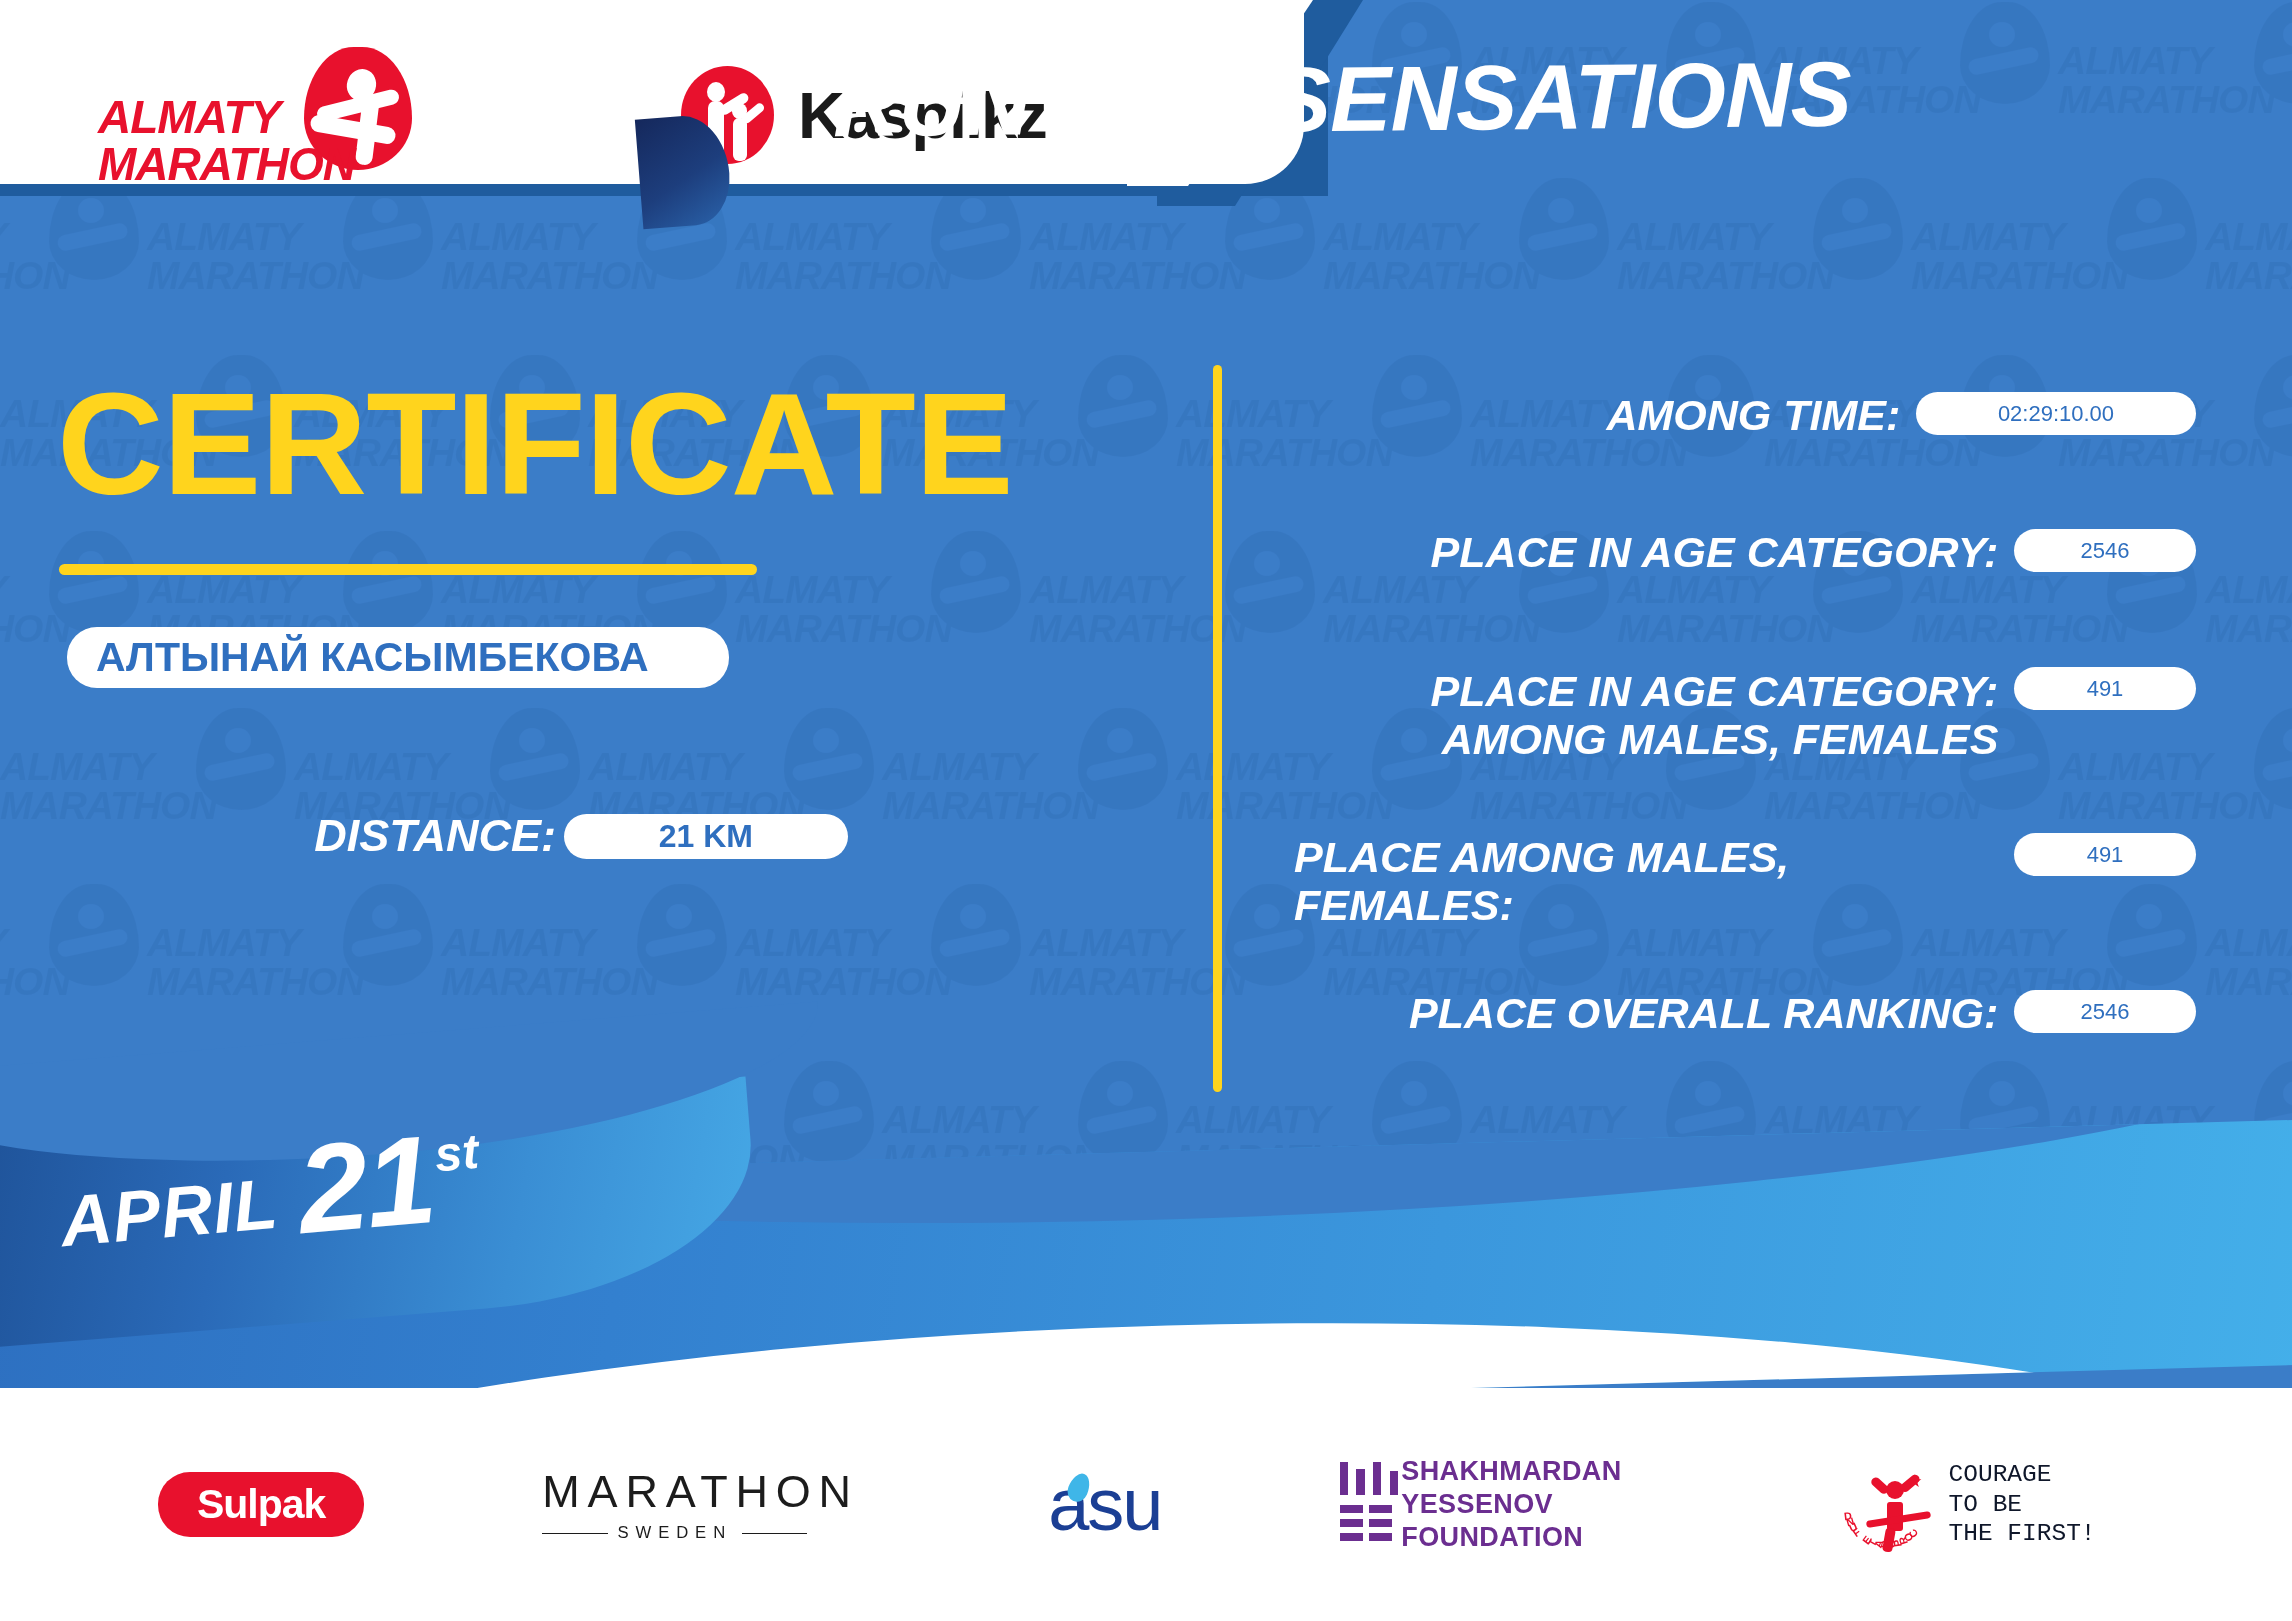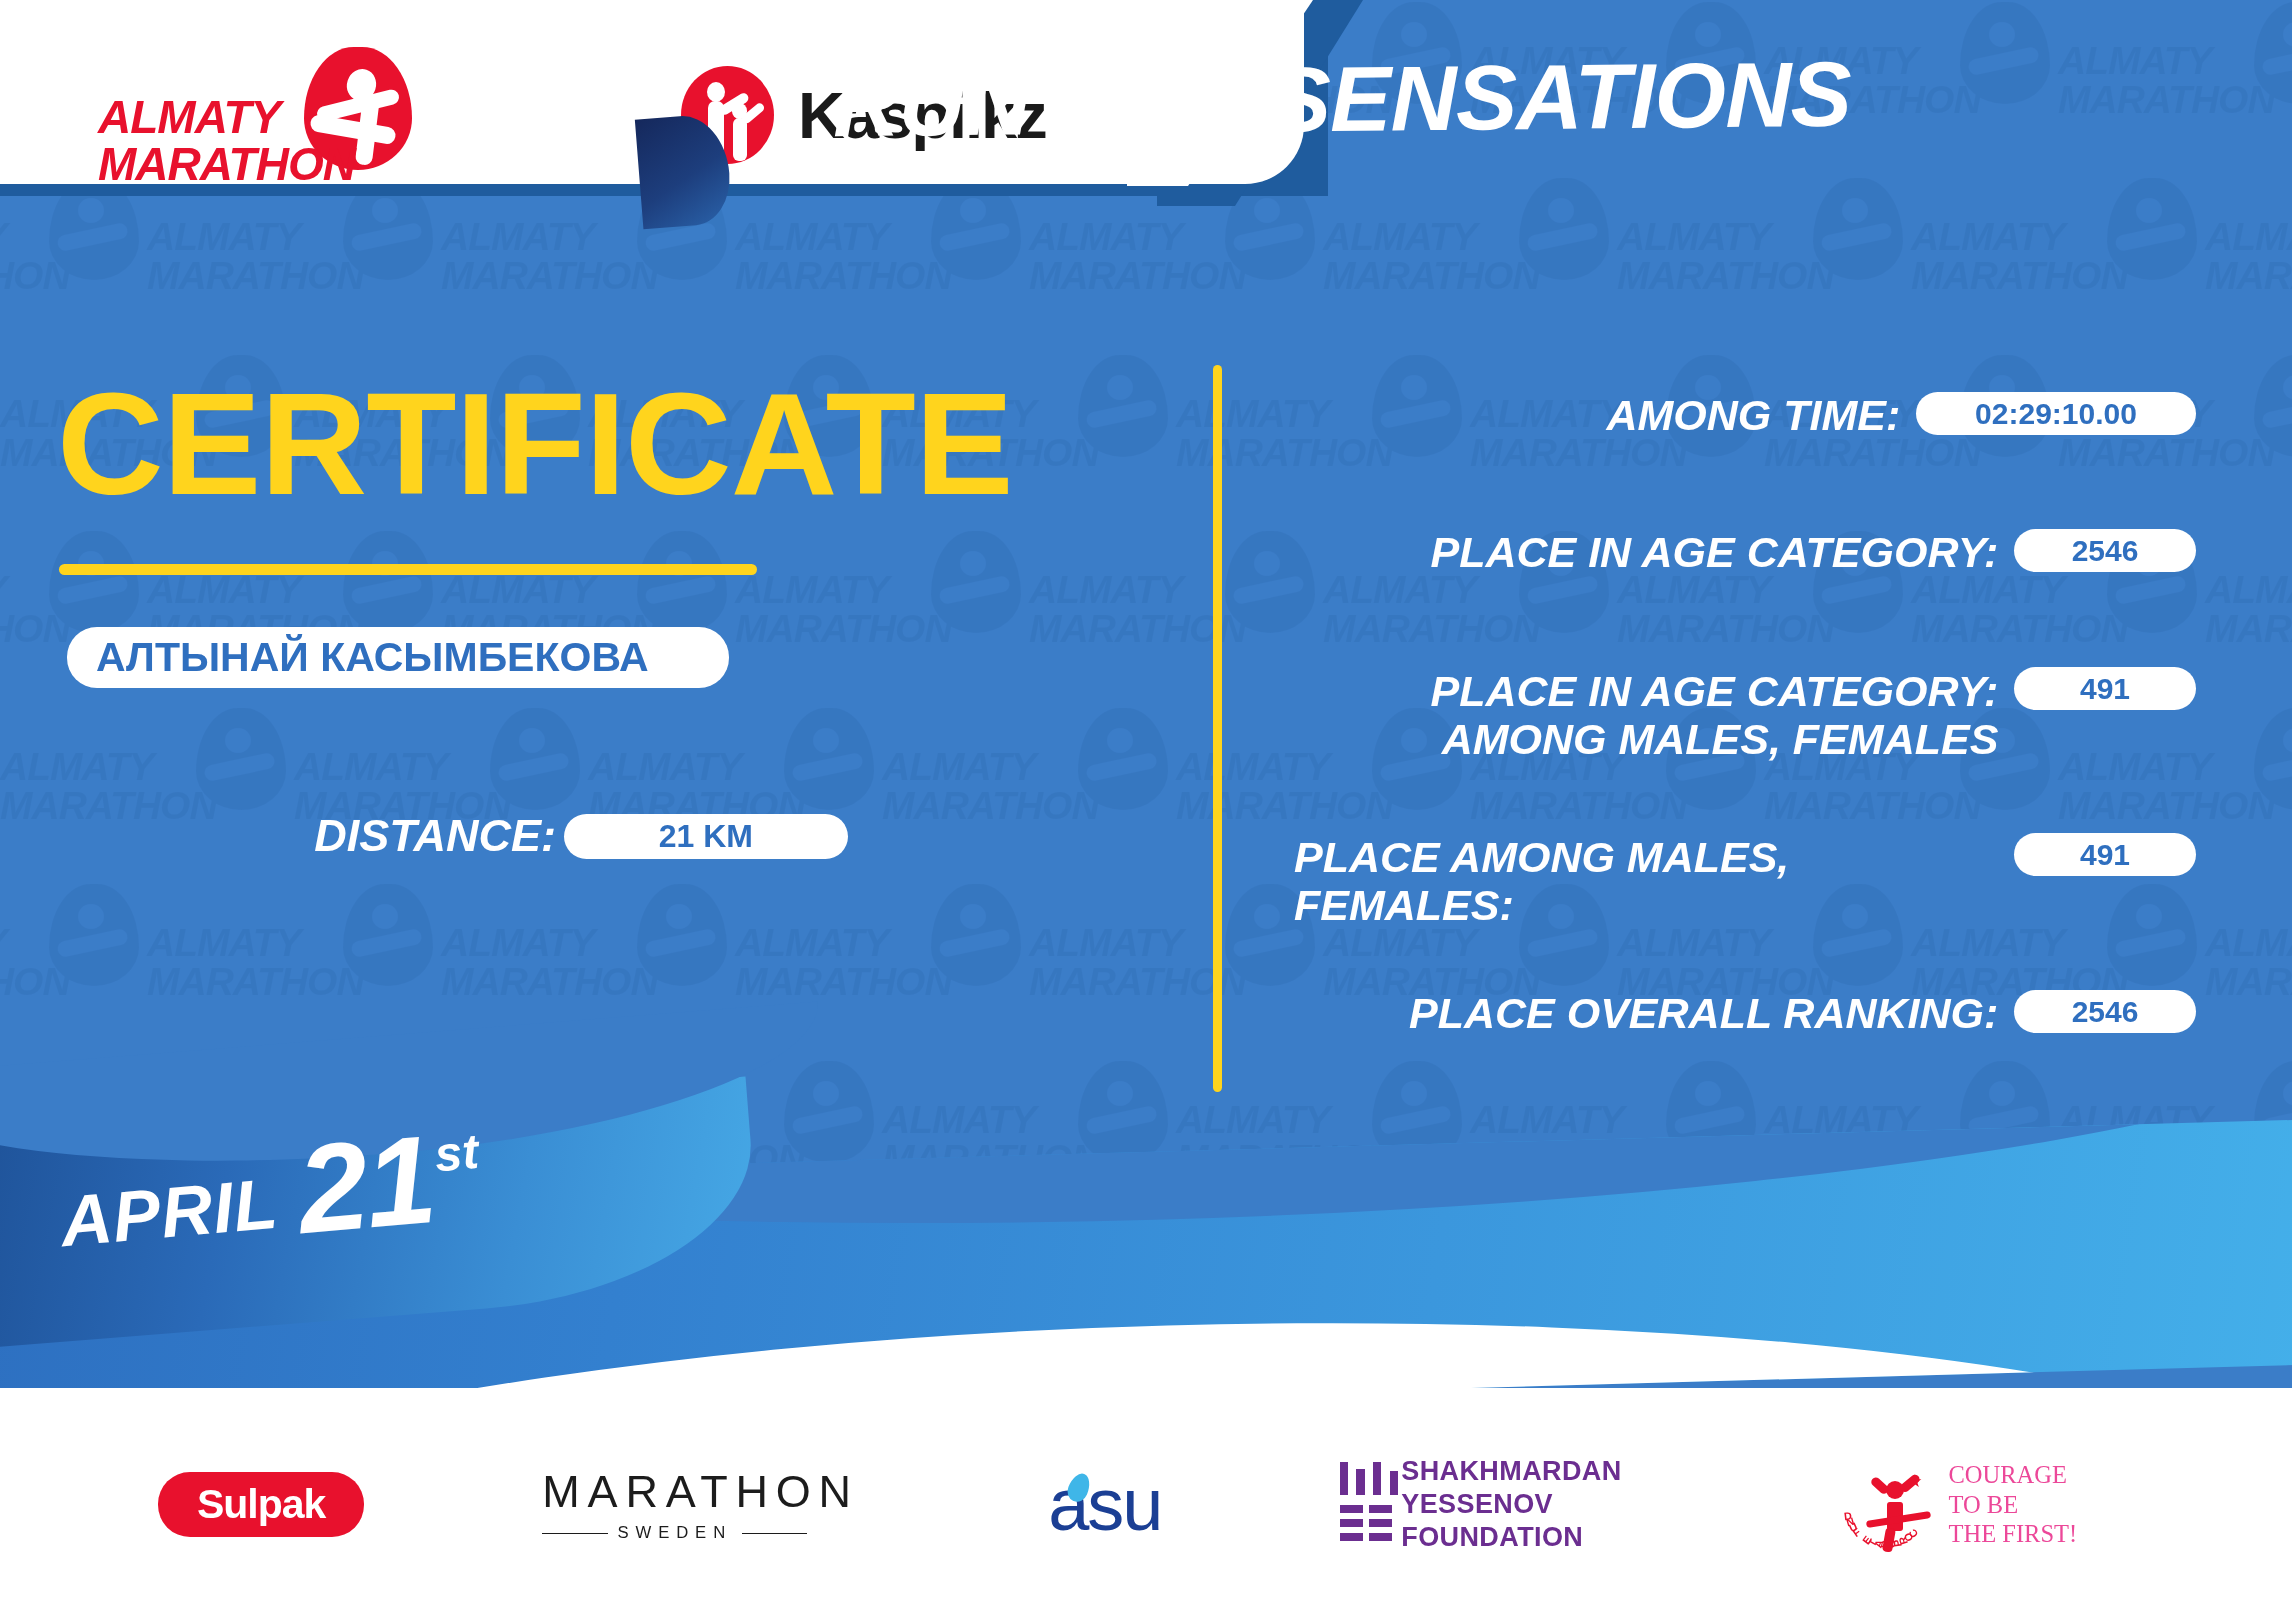--- a/index.html
+++ b/index.html
@@ -226,21 +226,21 @@
     font-family:"Liberation Sans",sans-serif;
     white-space:pre-line;
   }
   .stat .s-pill{
     height:43px;width:182px;flex:0 0 auto;
     background:#ffffff;border-radius:21.6px;
     display:flex;align-items:center;justify-content:center;
     margin-left:15.7px;
   }
   .stat .s-pill span{
-    color:#2f6fbf;font-weight:bold;font-size:30px;
+    color:#2f6fbf;font-weight:normal;font-size:22px;
     font-family:"Liberation Sans",sans-serif;
   }
 
   #stat-0{left:1294px;top:392px;width:902px;justify-content:flex-end;}
   #stat-0 .s-pill{width:280px;}
   #stat-1{left:1294px;top:529px;width:902px;justify-content:flex-end;}
   #stat-2{left:1294px;top:667px;width:902px;justify-content:flex-end;}
   #stat-3{left:1294px;top:833px;width:902px;justify-content:flex-end;}
   #stat-4{left:1294px;top:990px;width:902px;justify-content:flex-end;}
 
@@ -461,22 +461,22 @@
     background:#e8112d;border-radius:3.9px;transform:rotate(10deg);
   }
   .courage .fig .tape{
     position:absolute;left:-3.9px;top:43px;width:65px;height:6.9px;
     background:#e8112d;border-radius:3.9px;transform:rotate(-9deg);
   }
   .courage .fig .star{
     position:absolute;left:37px;top:0;color:#e8112d;font-size:17.6px;line-height:1;
   }
   .courage .txt{
-    color:#ec4899;font-size:24.5px;line-height:1.22;
-    font-family:Liberation Serif, serif;
+    color:#0f172a;font-size:24.5px;line-height:1.22;
+    font-family:Liberation Mono, monospace;
   }
 </style>
 </head>
 <body>
 
 <div class="cert">
 
   <div class="bg-blue"></div>
   <div class="bg-watermark" id="watermark-layer">
       <div class="wm" style="left: 0px; top: 0px;">

